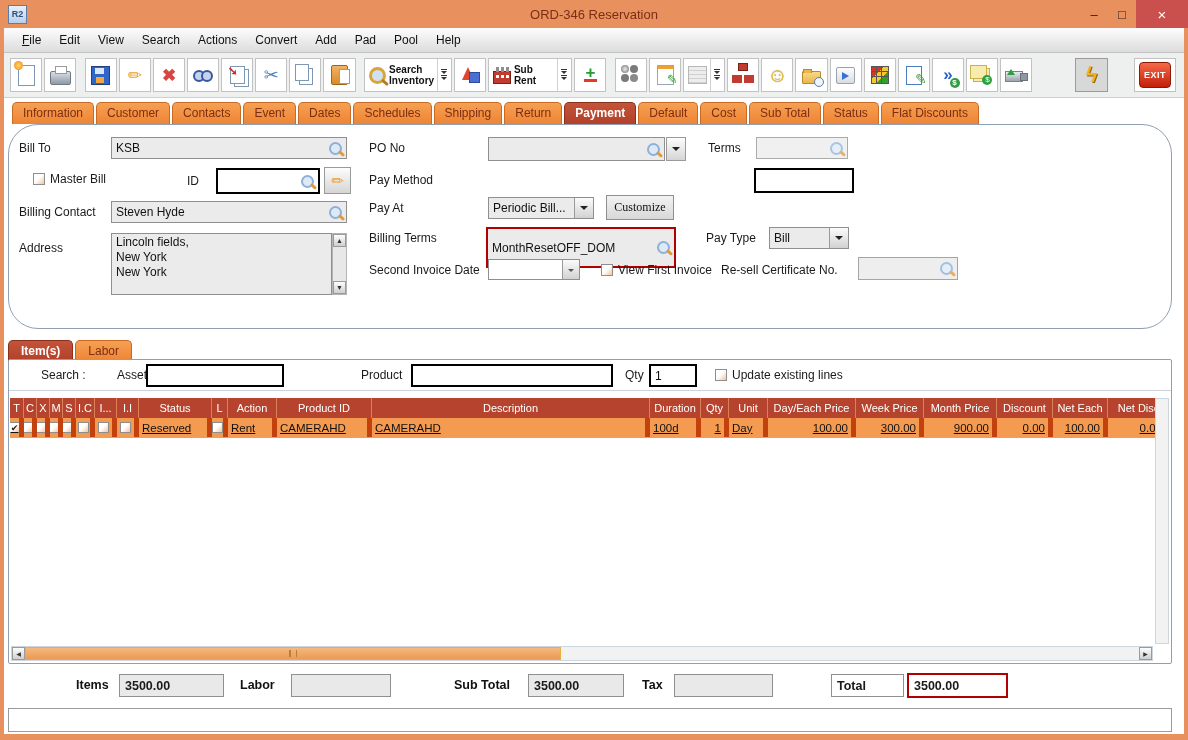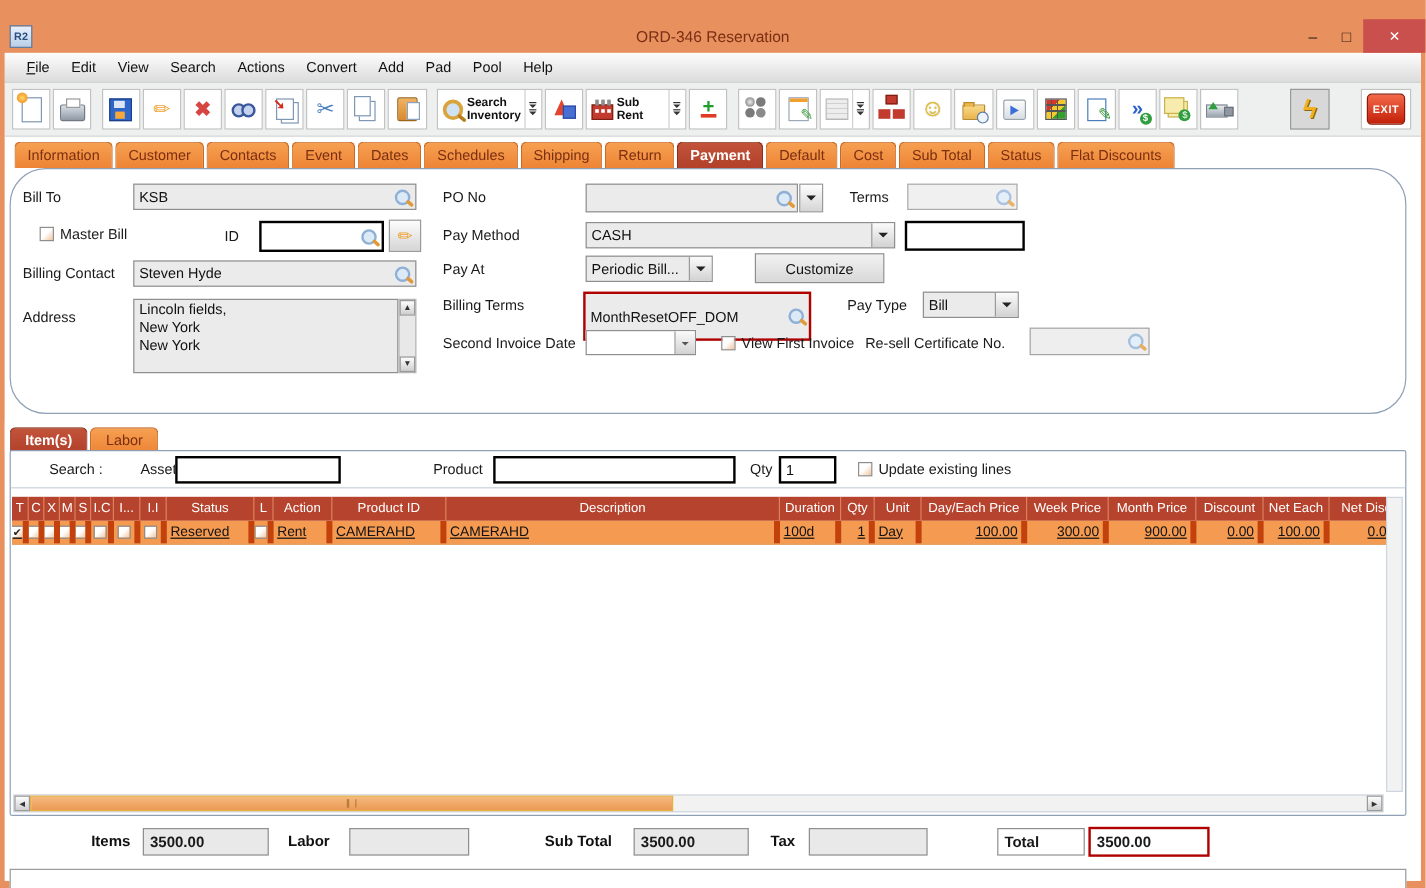--- a/index.html
+++ b/index.html
@@ -3,21 +3,21 @@
 <meta charset="utf-8">
 <style>
   html,body{margin:0;padding:0;}
   body{
     width:1188px;height:740px;overflow:hidden;
     font-family:"Liberation Sans",sans-serif;font-size:12px;color:#1a1a1a;
     background:#e8915e;
   }
   .win{width:1180px;height:734px;margin:0 4px;background:#fff;display:flex;flex-direction:column;box-sizing:border-box;}
   
-  .titlebar{height:28px;background:#e8915e;display:flex;align-items:center;position:relative;flex:0 0 auto;margin:0 -4px;padding:16px 0 0 8px;}
+  .titlebar{height:28px;background:#e8915e;display:flex;align-items:center;position:relative;flex:0 0 auto;margin:0 -4px;padding:0 0 0 8px;}
   .appicon{width:17px;height:17px;background:linear-gradient(#e8f0fb,#b9cfe8);border:1px solid #5b7da8;font-size:9px;font-weight:bold;color:#2a4f82;display:flex;align-items:center;justify-content:center;}
   .wtitle{position:absolute;left:0;right:0;text-align:center;color:#7b2e14;font-size:13px;}
   .wctrls{margin-left:auto;display:flex;align-items:center;height:28px;}
   .wbtn{width:28px;height:28px;display:flex;align-items:center;justify-content:center;color:#2f2017;font-size:13px;cursor:default;}
   .wbtn.close{width:52px;background:#c9504c;color:#fff;font-size:15px;}
   
   .menubar{height:24px;background:linear-gradient(#fdfdfd,#dcdcdc);border-bottom:1px solid #c2c2c2;display:flex;align-items:center;padding-left:10px;gap:2px;flex:0 0 auto;}
   .mitem{padding:3px 8px;font-size:12px;color:#111;}
   .mitem.mn::first-letter{text-decoration:underline;}
   
@@ -332,38 +332,32 @@
       <span class="abtn" style="left:657px;top:12px;width:20px;height:24px;">
           <span class="tri"></span>
         </span>
       <span class="lbl" style="left:699px;top:16px;">Terms</span>
       <div class="fld" style="left:747px;top:12px;width:92px;height:22px;opacity:.75;">
           <span></span>
           <span class="mag"></span>
         </div>
 
       <span class="lbl" style="left:360px;top:48px;">Pay Method</span>
-      <div class="fld" style="left:479px;top:44px;width:258px;height:22px;padding-right:0;">
-          <span>CASH</span>
-          <span class="selarrow">
-            <span class="tri"></span>
-          </span>
-        </div>
       <div class="fld white" style="left:745px;top:43px;width:100px;height:25px;">
           <span></span>
         </div>
 
       <span class="lbl" style="left:360px;top:76px;">Pay At</span>
       <div class="fld" style="left:479px;top:72px;width:106px;height:22px;padding-right:0;">
           <span style="overflow:hidden;">Periodic Bill...</span>
           <span class="selarrow">
             <span class="tri"></span>
           </span>
         </div>
-      <span class="btnish" style="left:620px;top:70px;width:108px;height:25px;">Customize</span>
+      <span class="btnish" style="left:597px;top:70px;width:68px;height:25px;font-family:Liberation Serif, serif;">Customize</span>
 
       <span class="lbl" style="left:360px;top:106px;">Billing Terms</span>
       <div class="fld redb" style="left:477px;top:102px;width:190px;height:41px;">
           <span>MonthResetOFF_DOM</span>
           <span class="mag"></span>
         </div>
       <span class="lbl" style="left:697px;top:106px;">Pay Type</span>
       <div class="fld" style="left:760px;top:102px;width:80px;height:22px;padding-right:0;">
           <span>Bill</span>
           <span class="selarrow">

